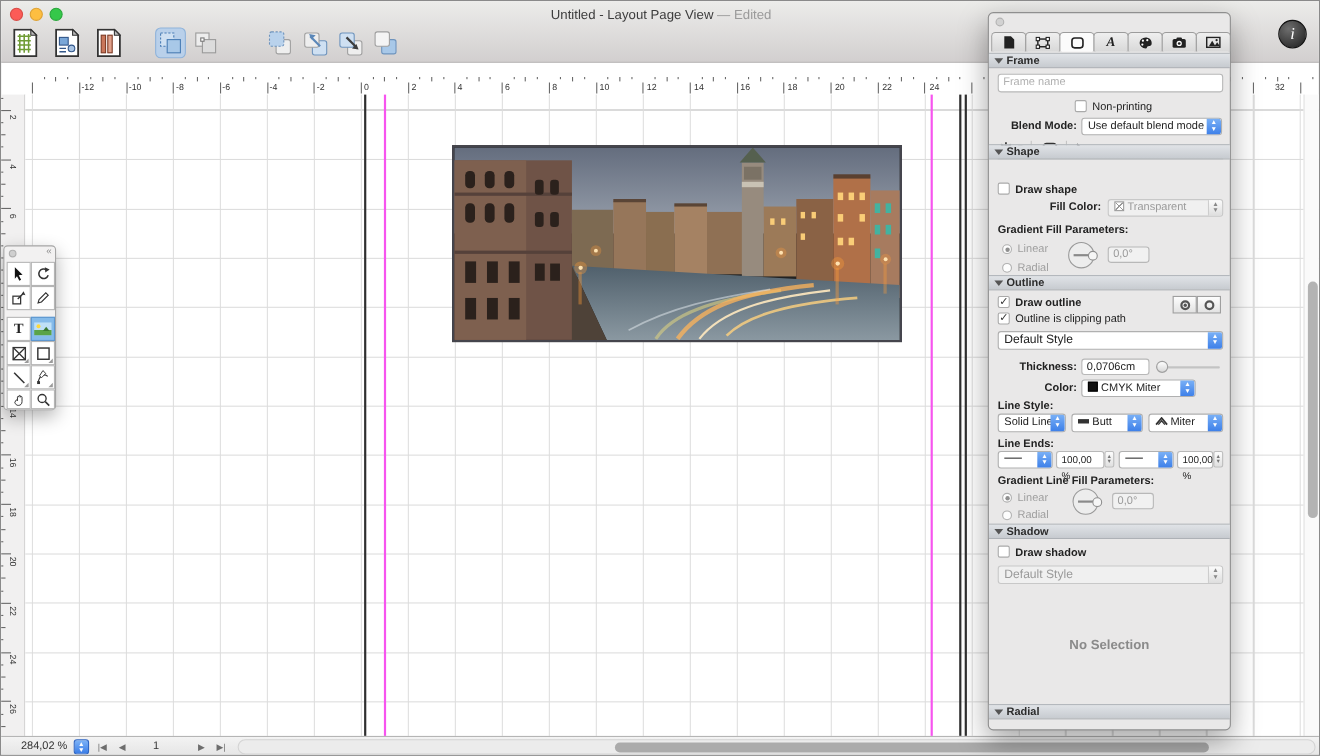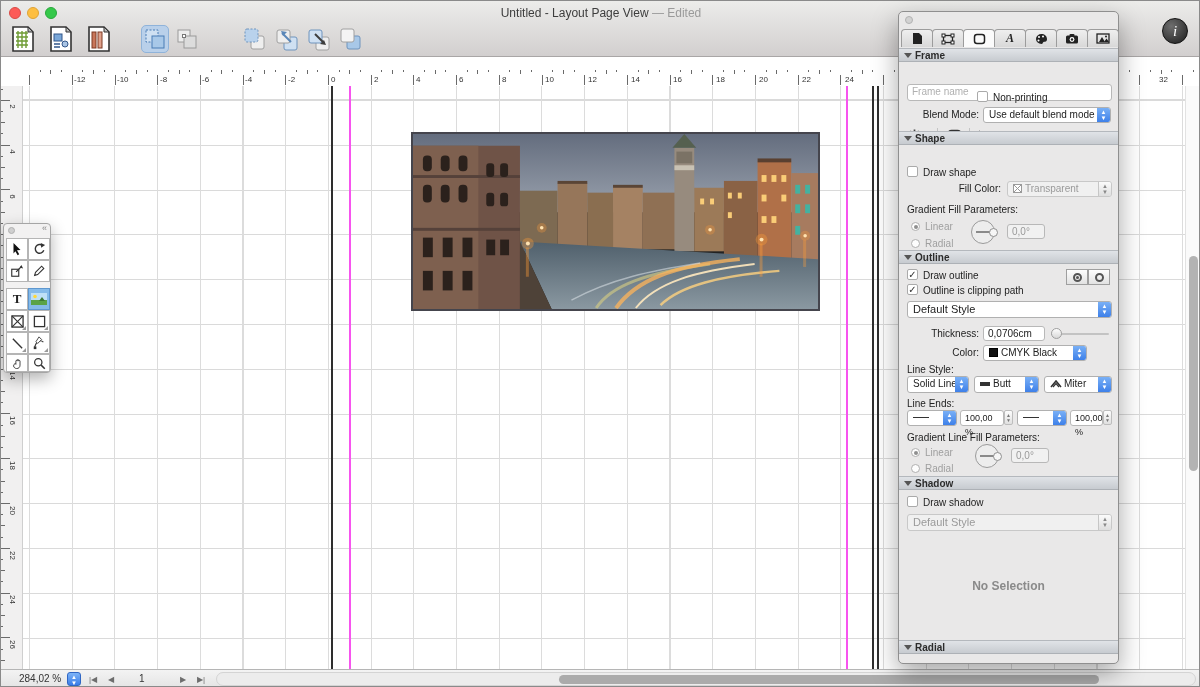--- a/index.html
+++ b/index.html
@@ -83,21 +83,21 @@
   .ifield.dis{background:#f1f1f1;color:#9a9a9a;}
   .ddown{background:#fff;border:1px solid #b0b0b0;border-radius:3px;font-size:10px;line-height:14px;
     padding-left:5px;color:#222;overflow:hidden;white-space:nowrap;}
   .ddown .step{position:absolute;right:0;top:-1px;bottom:-1px;width:13px;border-radius:0 3px 3px 0;
     background:linear-gradient(#7db3f7,#3a7de8);color:#fff;font-size:6px;line-height:6px;text-align:center;padding-top:2px;}
   .ddown.gray .step{background:linear-gradient(#fdfdfd,#dcdcdc);color:#888;border-left:1px solid #c6c6c6;}
   .ddown.dis{background:#f0f0f0;color:#9a9a9a;border-color:#c8c8c8;}
   .cbox{width:11px;height:11px;background:#fff;border:1px solid #aaa;border-radius:2px;
     font-size:10px;line-height:10px;text-align:center;color:#333;}
   .lbl{position:absolute;font-size:10px;color:#222;}
-  .lbl.b{font-weight:normal;}
+  .lbl.b{font-weight:bold;}
   .lbl.dis{color:#9f9f9f;}
   .radio{width:9px;height:9px;border-radius:50%;background:#fdfdfd;border:1px solid #b0b0b0;}
   .radio.on::after{content:"";position:absolute;left:2px;top:2px;width:4px;height:4px;border-radius:50%;background:#8f8f8f;}
   .dial{border:1.5px solid #9a9a9a;border-radius:50%;background:#ededed;}
   .dial .arm{position:absolute;left:20%;top:50%;width:70%;height:1.5px;background:#8a8a8a;margin-top:-1px;}
   .dial .knob{position:absolute;right:-4px;top:50%;margin-top:-4.5px;width:9px;height:9px;border-radius:50%;
     background:#f6f6f6;border:1px solid #8f8f8f;}
   .slider{height:2px;background:#c3c3c3;border-radius:1px;}
   .slider .sthumb{position:absolute;top:-5px;width:11px;height:11px;border-radius:50%;
     background:linear-gradient(#fdfdfd,#d8d8d8);border:1px solid #9f9f9f;}
@@ -666,21 +666,21 @@
             <polygon points="8,9 10.5,5.5 13,9" fill="#222"></polygon>
             <circle cx="10" cy="3.5" r="1" fill="#222"></circle>
           </svg>
         </div>
     </div>
 
     <div class="abs sechead" style="top:36px">
       <span class="tri"></span>
       <span>Frame</span>
     </div>
-    <div class="abs ifield ph" style="left:8px;top:72px;width:205px;height:17px;">Frame name</div>
+    <div class="abs ifield ph" style="left:8px;top:55px;width:205px;height:17px;">Frame name</div>
     <div class="abs cbox" style="left:78px;top:79px"></div>
     <span class="lbl" style="left:94px;top:80px">Non-printing</span>
     <span class="lbl b" style="left:10px;top:97px;width:70px;text-align:right">Blend Mode:</span>
     <div class="abs ddown" style="left:84px;top:95px;width:128px;height:16px">
       <span>Use default blend mode</span>
       <span class="step">▲<br>▼</span>
     </div>
 
     <div class="abs" style="left:8px;top:115px;width:205px;height:18px;border-bottom:1px solid #d0d0d0">
       <svg class="abs" style="left:0;top:1px" width="15" height="15" viewBox="0 0 16 16">
@@ -740,21 +740,21 @@
       <span>Default Style</span>
       <span class="step">▲<br>▼</span>
     </div>
     <span class="lbl b" style="left:10px;top:316px;width:70px;text-align:right">Thickness:</span>
     <div class="abs ifield" style="left:84px;top:314px;width:62px;height:15px">0,0706cm</div>
     <div class="abs slider" style="left:152px;top:321px;width:58px">
       <span class="sthumb" style="left:0"></span>
     </div>
     <span class="lbl b" style="left:10px;top:335px;width:70px;text-align:right">Color:</span>
     <div class="abs ddown" style="left:84px;top:333px;width:104px;height:16px">
-      <span class="swb"></span><span>CMYK Black</span>
+      <span class="swb"></span><span>CMYK Miter</span>
       <span class="step">▲<br>▼</span>
     </div>
     <span class="lbl b" style="left:8px;top:352px">Line Style:</span>
     <div class="abs ddown" style="left:8px;top:364px;width:62px;height:17px">
       <span>Solid Line</span>
       <span class="step">▲<br>▼</span>
     </div>
     <div class="abs ddown" style="left:75px;top:364px;width:65px;height:17px">
       <span class="capico"></span><span>Butt</span>
       <span class="step">▲<br>▼</span>

